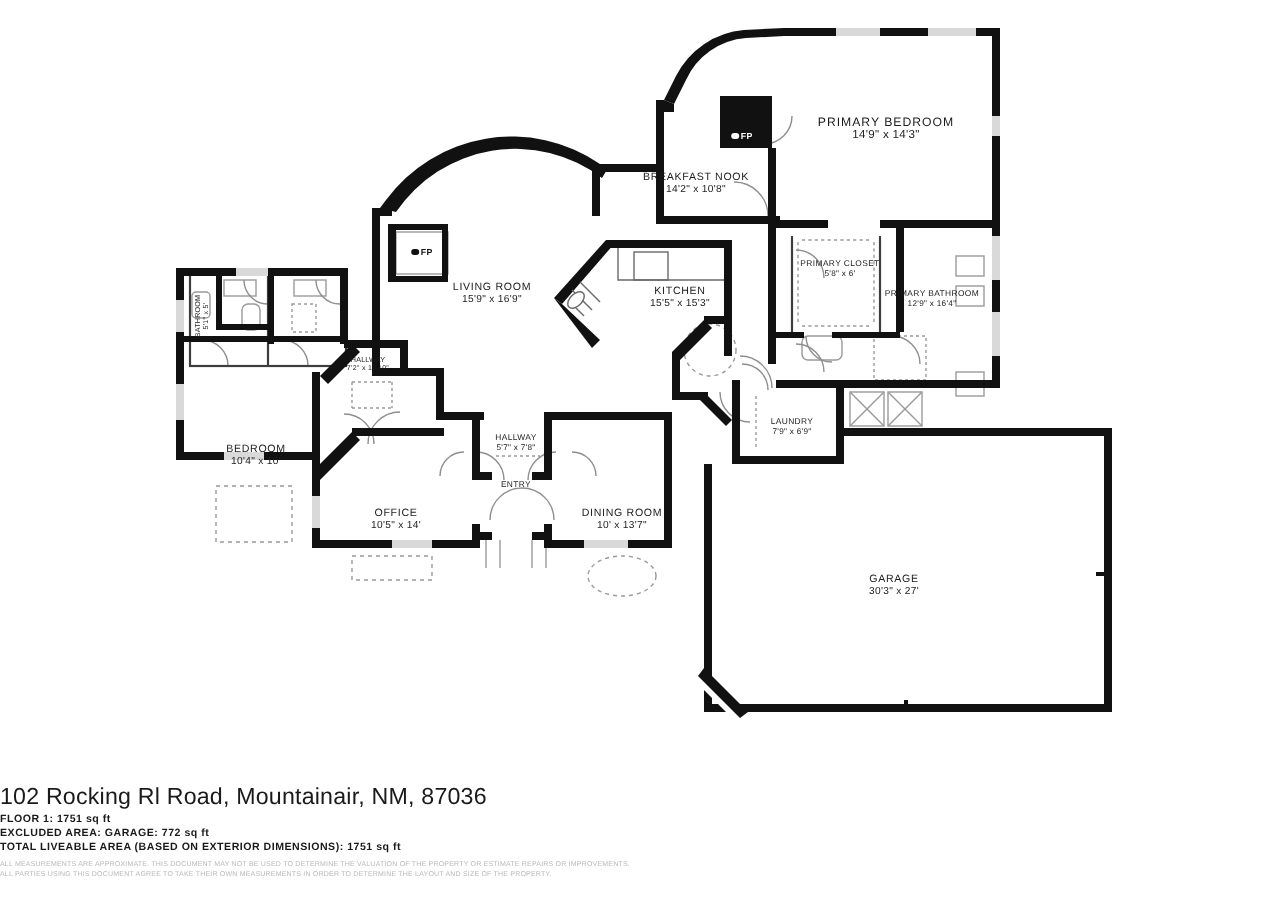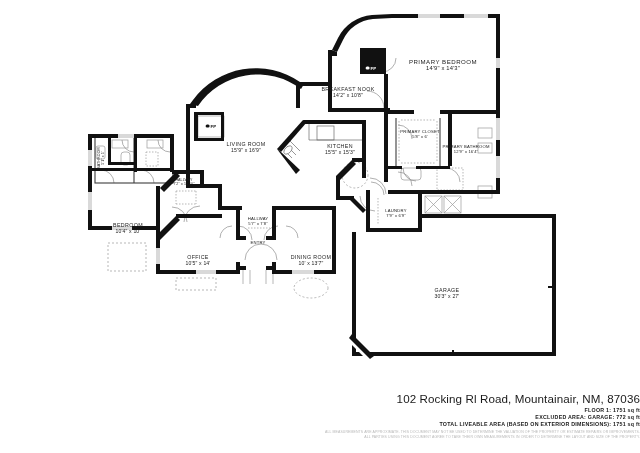--- a/index.html
+++ b/index.html
@@ -25,21 +25,21 @@
   .room.vert{transform:translate(-50%,-50%) rotate(-90deg);}
 
   
   .fp{position:absolute;transform:translate(-50%,-50%);display:flex;align-items:center;gap:1.2px;}
   .fp .dot{width:3.6px;height:3.6px;border-radius:50%;background:#111;display:block;}
   .fp .tx{font-size:4.4px;font-weight:700;letter-spacing:.2px;color:#111;}
   .fp.onblk .tx{color:#fff;}
   .fp.onblk .dot{background:#fff;}
 
   
-  #caption{position:absolute;left:0;top:392px;width:640px;text-align:right;}
+  #caption{position:absolute;left:0;top:392px;width:640px;text-align:left;}
   #addr{font-size:11.6px;letter-spacing:.1px;color:#1a1a1a;margin:0 0 2px 0;font-weight:400;}
   .cap-line{font-size:5.3px;letter-spacing:.25px;color:#1a1a1a;margin:0 0 1px 0;font-weight:700;}
   .disc{font-size:3.5px;letter-spacing:.1px;color:#b9b9b9;margin:0;line-height:1.45;}
   #disc-wrap{margin-top:2.5px;}
 </style>
 </head>
 <body>
 
 <div id="page">
 

